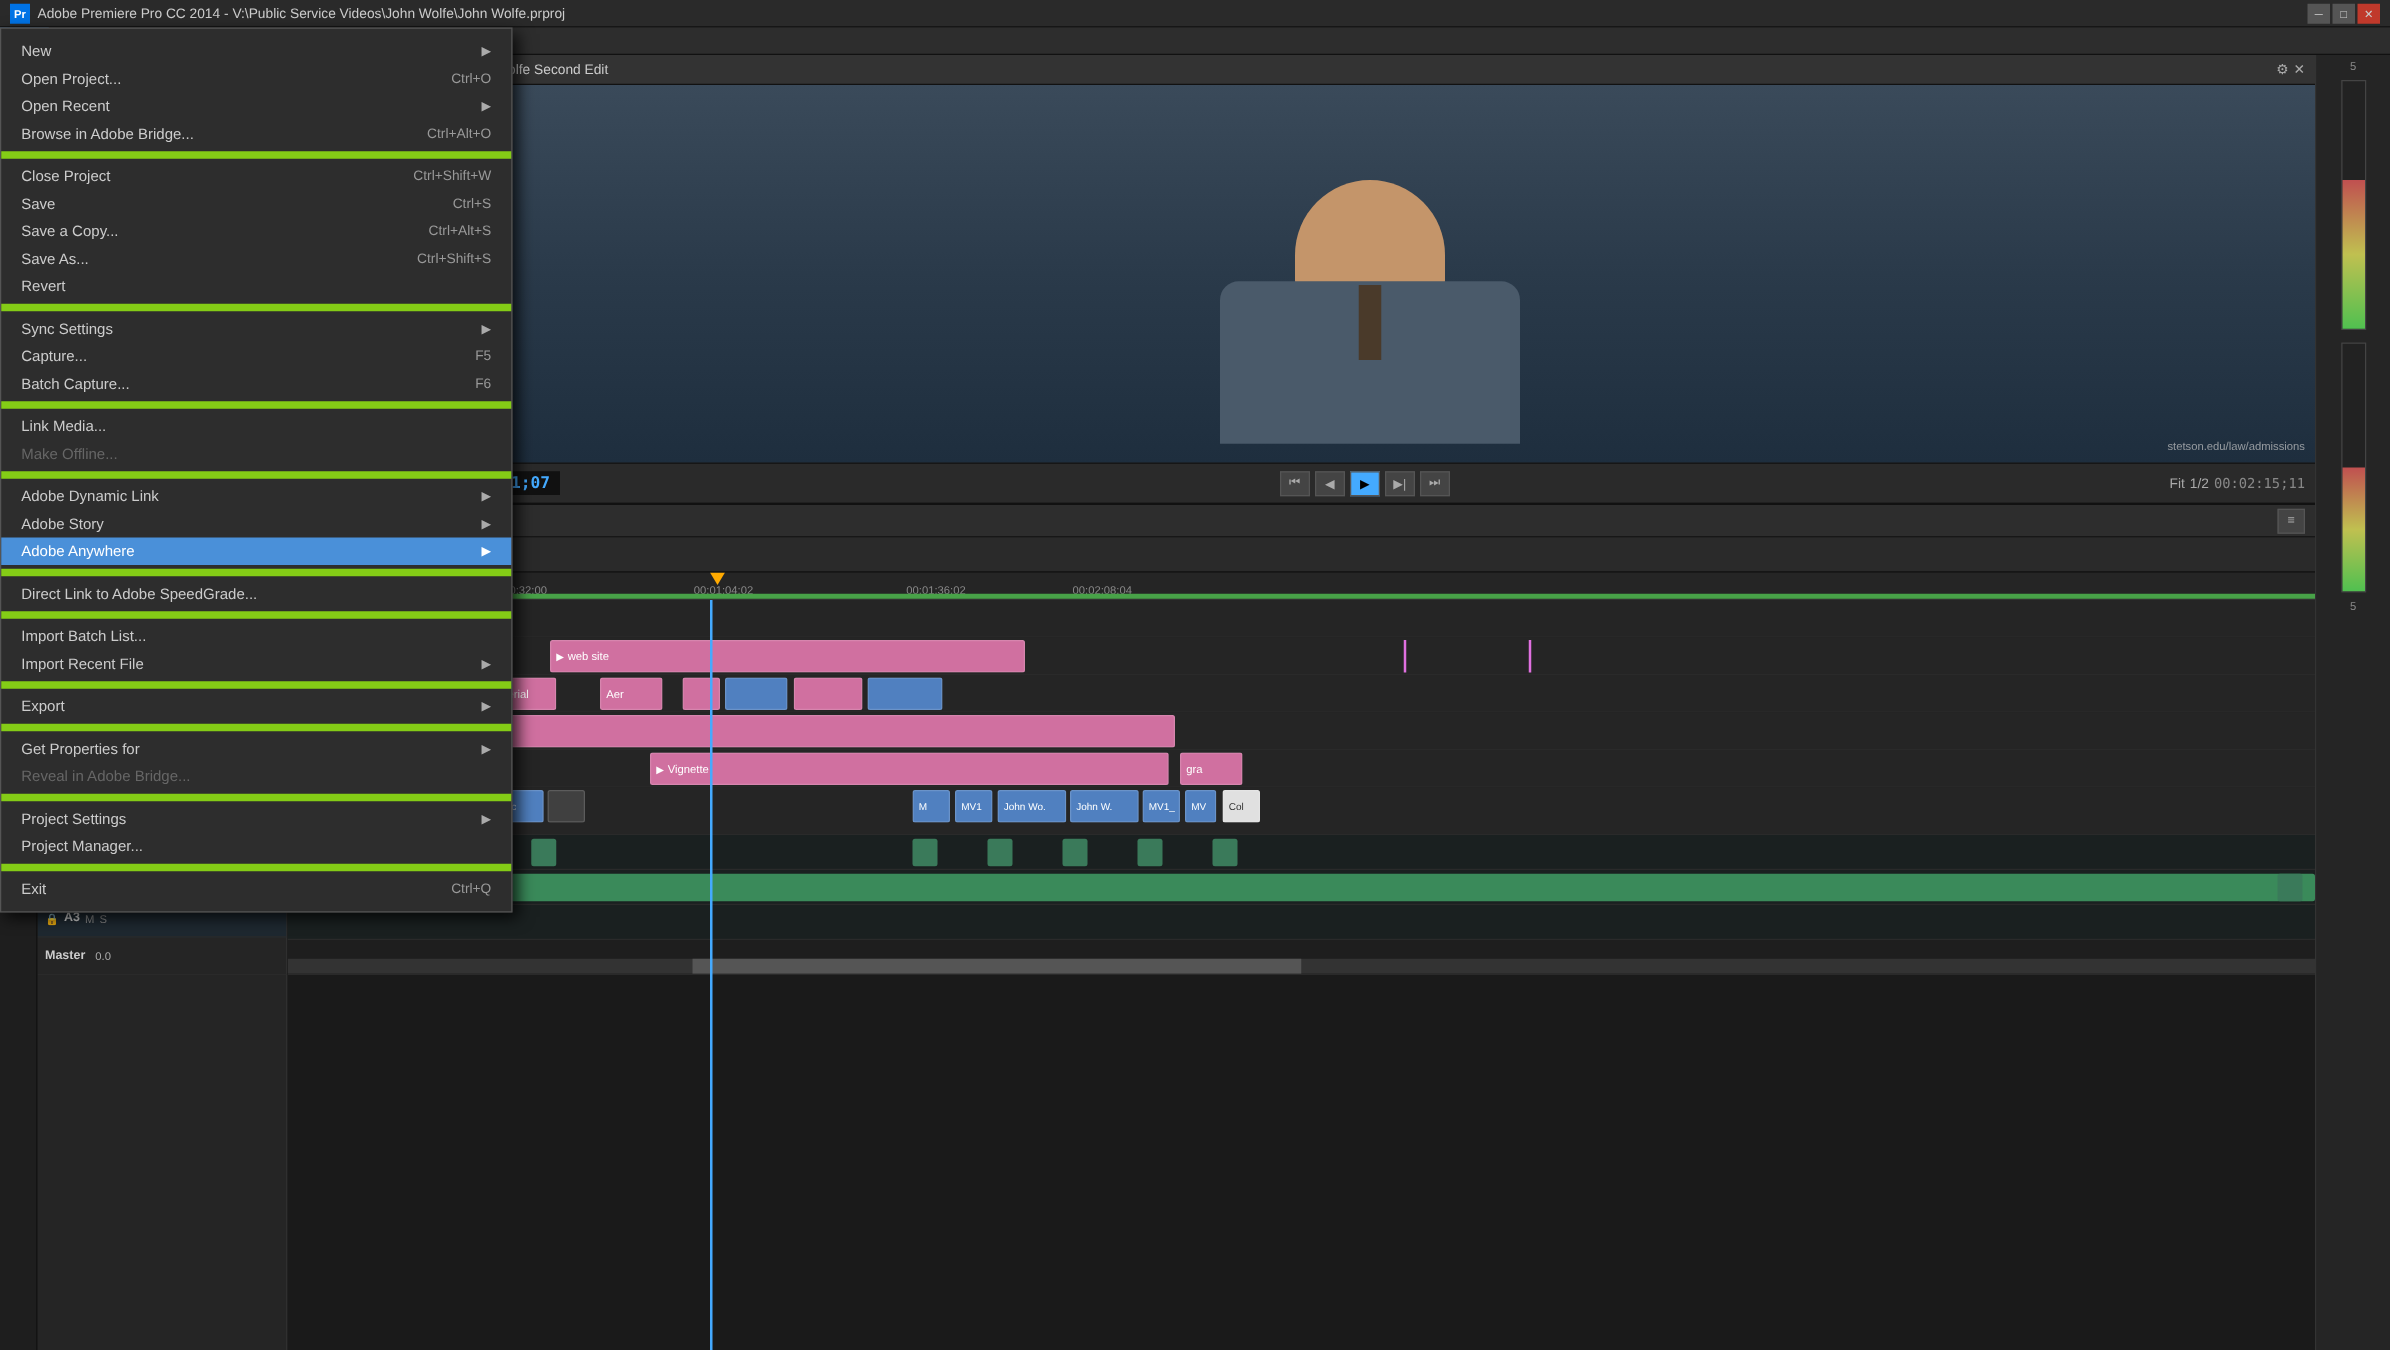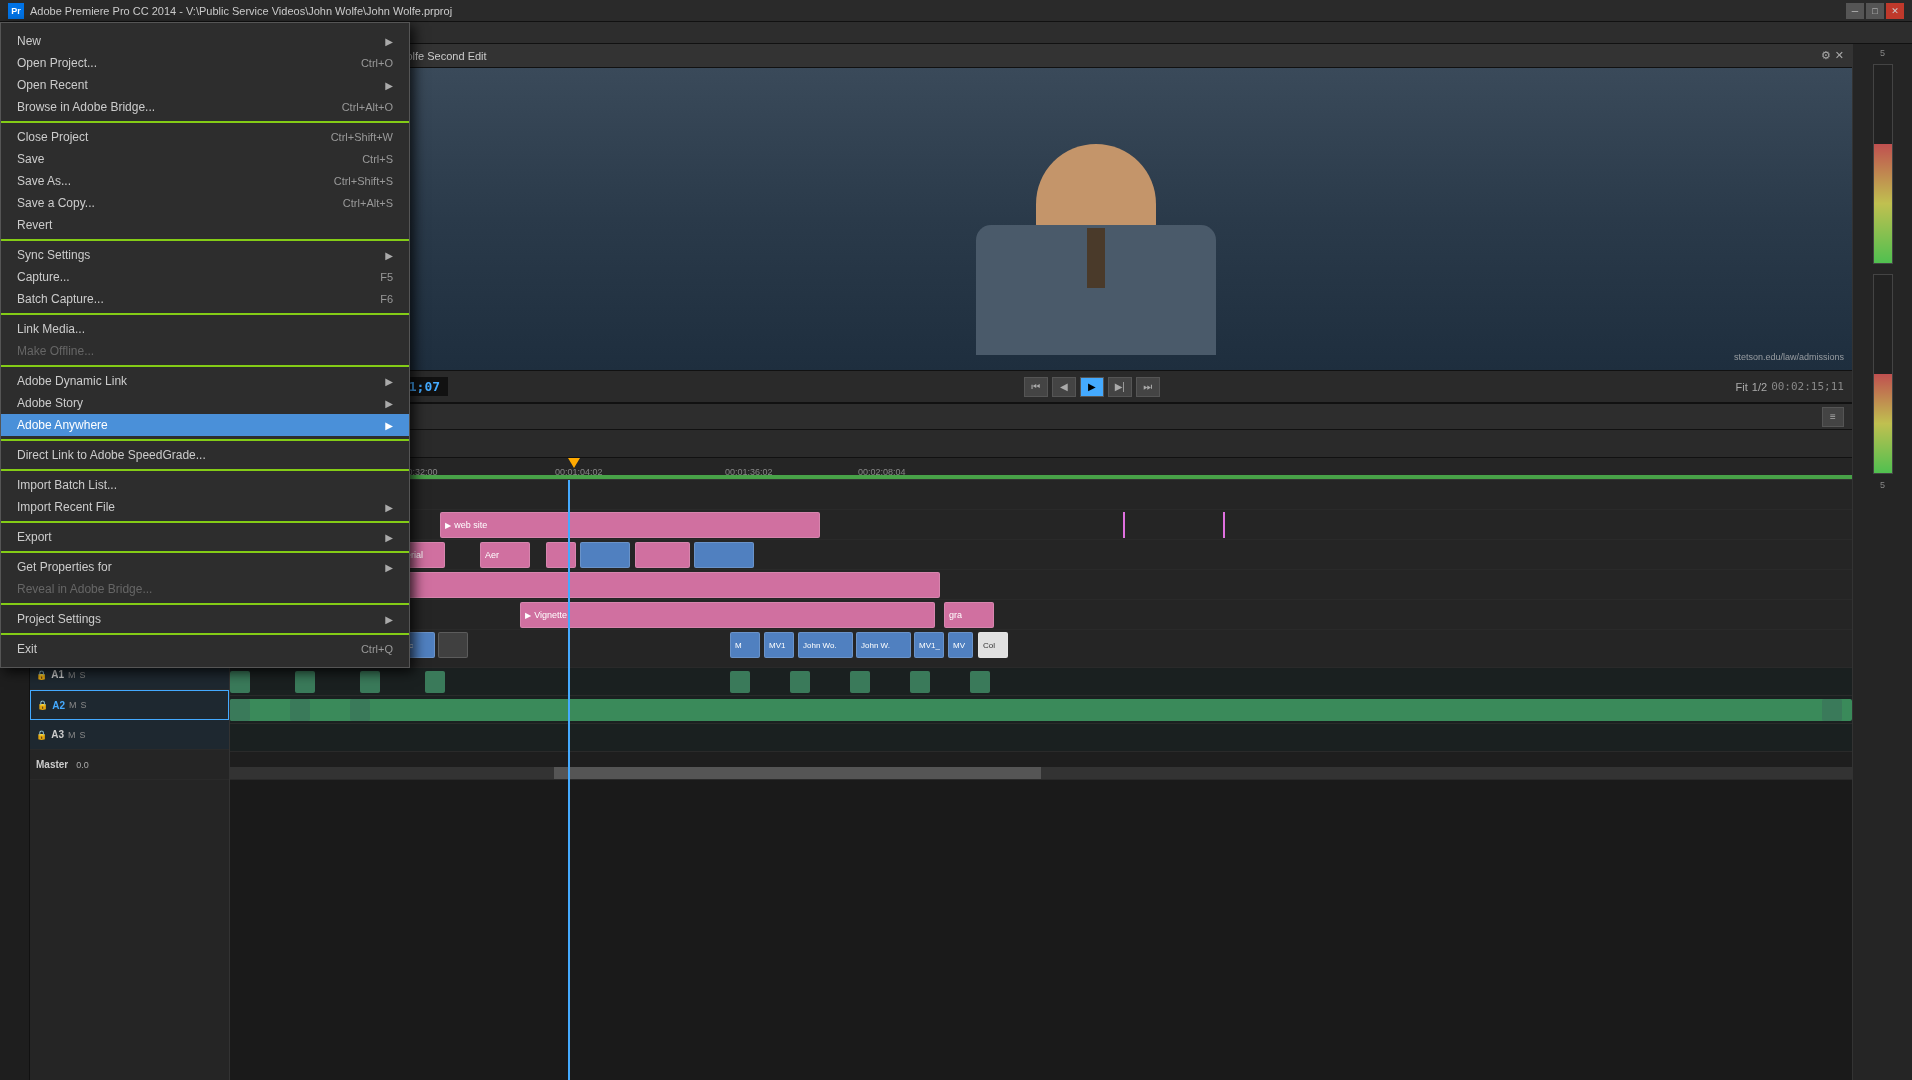--- a/index.html
+++ b/index.html
@@ -127,21 +127,21 @@
       top: 22px;
       left: 0;
       width: 410px;
       background: #2d2d2d;
       border: 1px solid #555;
       z-index: 1000;
       box-shadow: 4px 4px 12px rgba(0,0,0,0.8);
       padding: 4px 0;
     }
     .menu-group {
-      border-bottom: 2px solid #84cc16;
+      border-bottom: 6px solid #84cc16;
       padding: 3px 0;
     }
     .menu-group:last-child { border-bottom: none; }
     .dropdown-item {
       display: flex;
       align-items: center;
       justify-content: space-between;
       padding: 4px 16px 4px 16px;
       cursor: pointer;
       color: #ccc;
@@ -517,26 +517,26 @@
   <div class="menu-group">
     <div class="dropdown-item">
       <span class="item-label">Close Project</span>
       <span class="item-shortcut">Ctrl+Shift+W</span>
     </div>
     <div class="dropdown-item">
       <span class="item-label">Save</span>
       <span class="item-shortcut">Ctrl+S</span>
     </div>
     <div class="dropdown-item">
+      <span class="item-label">Save a Copy...</span>
+      <span class="item-shortcut">Ctrl+Alt+S</span>
+    </div>
+    <div class="dropdown-item">
       <span class="item-label">Save As...</span>
       <span class="item-shortcut">Ctrl+Shift+S</span>
-    </div>
-    <div class="dropdown-item">
-      <span class="item-label">Save a Copy...</span>
-      <span class="item-shortcut">Ctrl+Alt+S</span>
     </div>
     <div class="dropdown-item">
       <span class="item-label">Revert</span>
     </div>
   </div>
 
   <div class="menu-group">
     <div class="dropdown-item">
       <span class="item-label">Sync Settings</span>
       <span class="item-arrow">▶</span>
@@ -605,20 +605,23 @@
     </div>
     <div class="dropdown-item disabled">
       <span class="item-label">Reveal in Adobe Bridge...</span>
     </div>
   </div>
 
   <div class="menu-group">
     <div class="dropdown-item">
       <span class="item-label">Project Settings</span>
       <span class="item-arrow">▶</span>
+    </div>
+    <div class="dropdown-item">
+      <span class="item-label">Project Manager...</span>
     </div>
   </div>
 
   <div class="menu-group">
     <div class="dropdown-item">
       <span class="item-label">Exit</span>
       <span class="item-shortcut">Ctrl+Q</span>
     </div>
   </div>
 </div>

